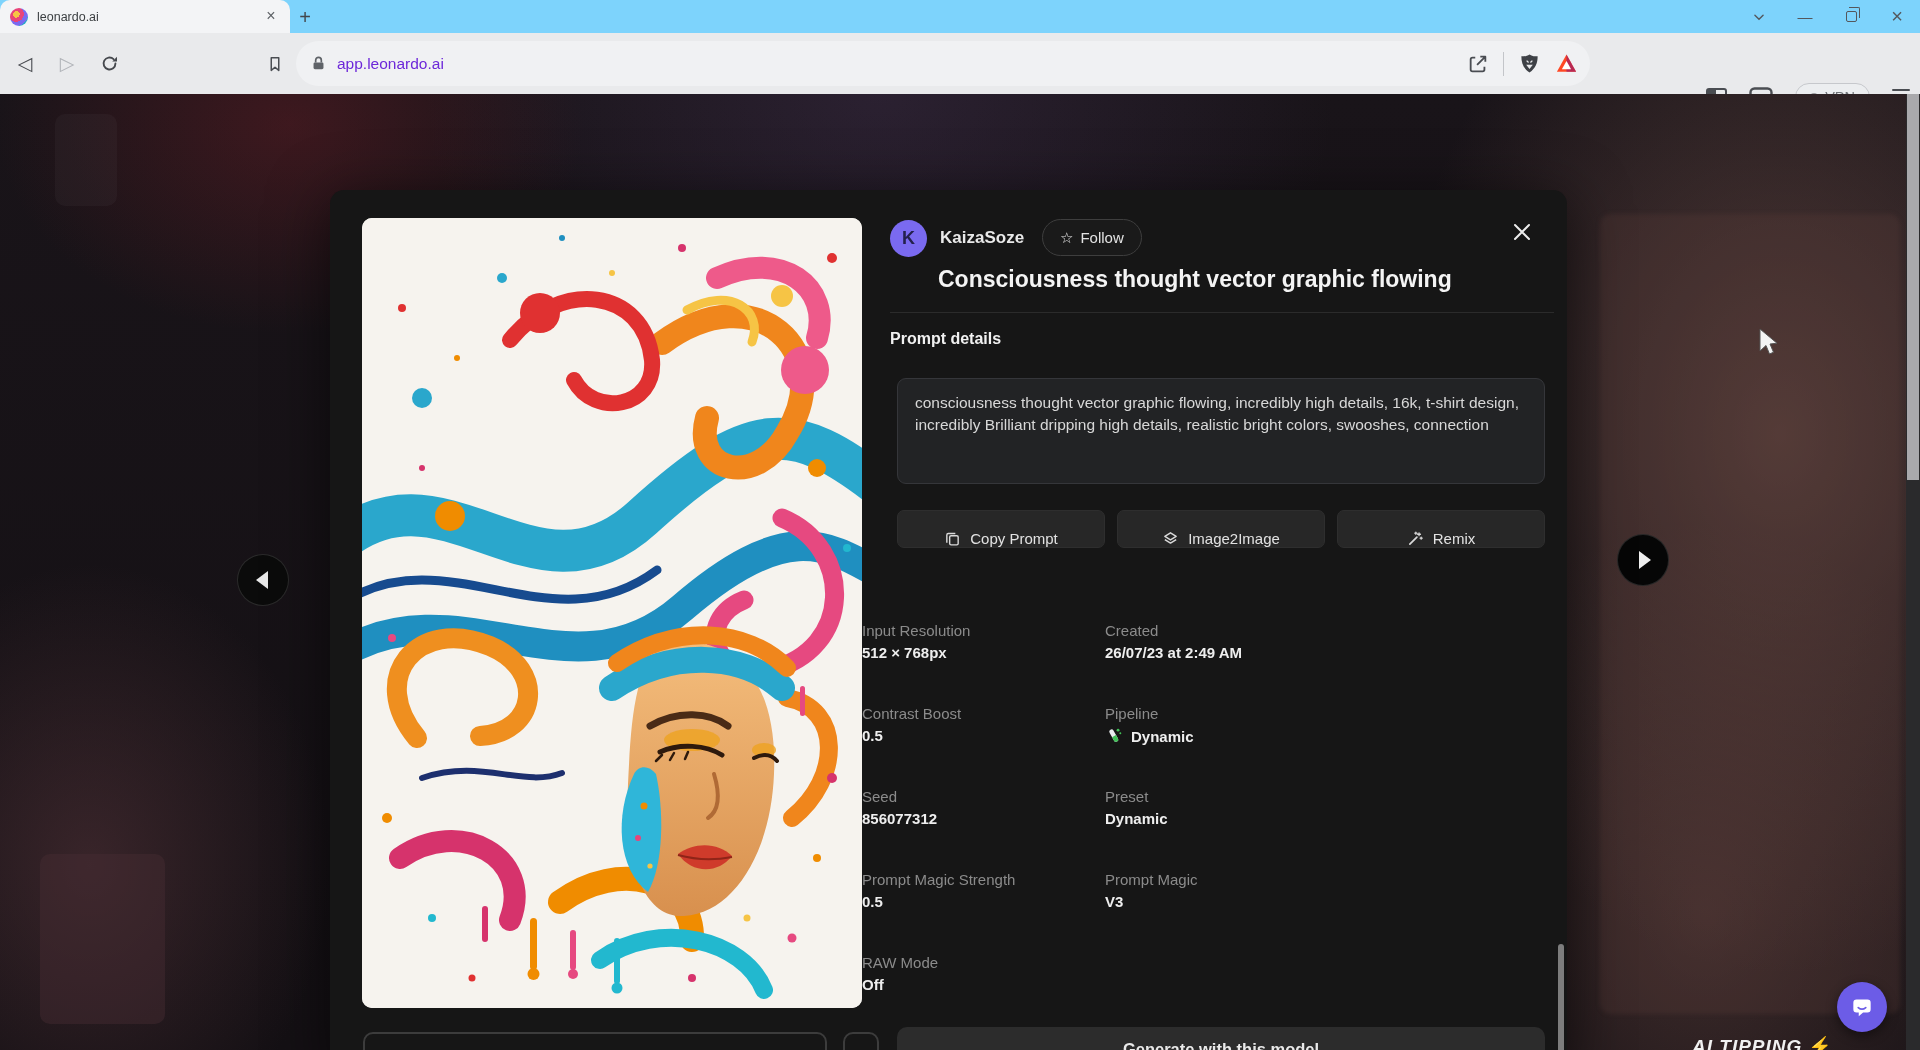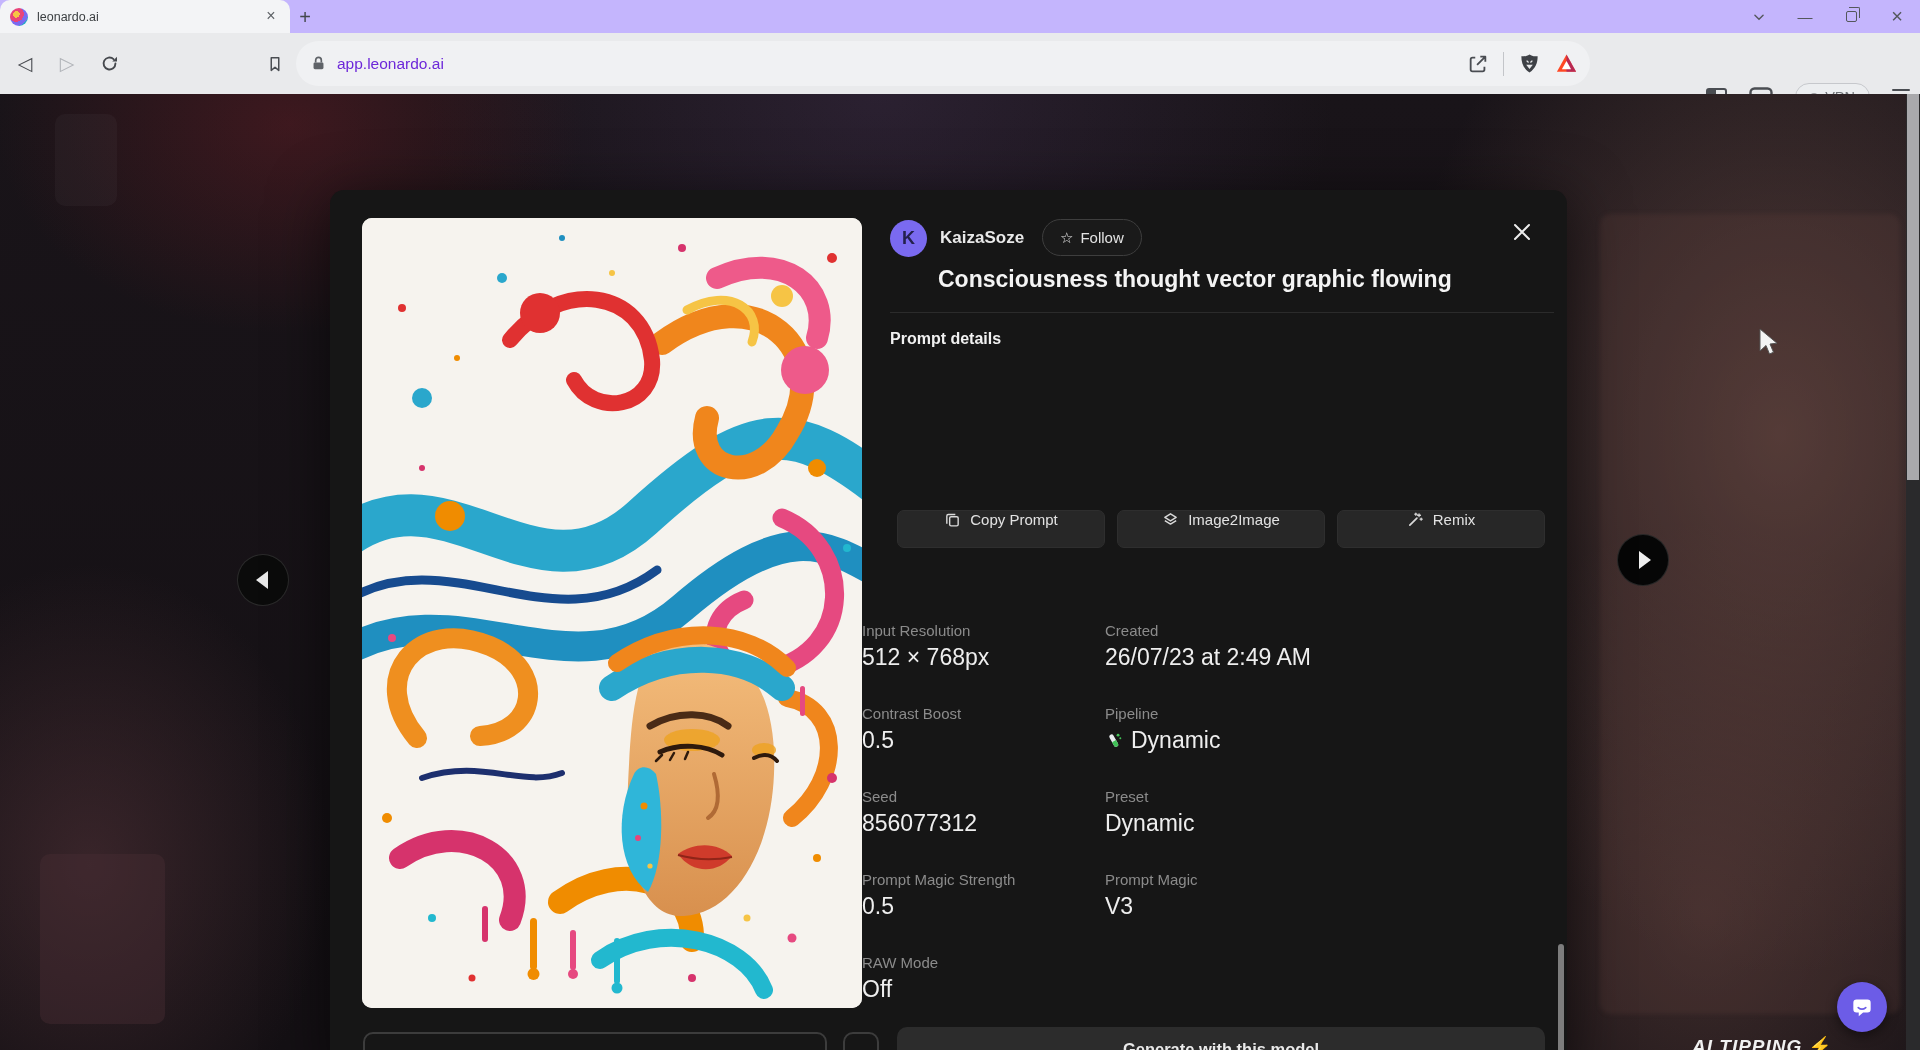--- a/index.html
+++ b/index.html
@@ -1,21 +1,21 @@
 <!DOCTYPE html>
 <html><head>
 <meta charset="utf-8">
 <style>
   * { margin:0; padding:0; box-sizing:border-box; }
   html,body { width:1920px; height:1050px; overflow:hidden; background:#111;
               font-family:"Liberation Sans", sans-serif; }
   #screen { position:relative; width:1920px; height:1050px; overflow:hidden; }
 
   
-  .tabbar { position:absolute; left:0; top:0; width:1920px; height:47px; background:#c4b5fd; }
+  .tabbar { position:absolute; left:0; top:0; width:1920px; height:47px; background:#7dd3fc; }
   .tab { position:absolute; left:0; top:0; width:290px; height:33px; background:#f3f4f6;
          border-radius:10px 10px 0 0; display:flex; align-items:center; padding:0 10px; }
   .favicon { width:18px; height:18px; border-radius:50%;
              background:radial-gradient(circle at 35% 35%, #f6c445 0 20%, #e8447a 20% 45%, #7a6af0 45% 70%, #2aa7cc 70%); }
   .tab-title { margin-left:9px; font-size:12.5px; color:#3c4043; flex:1; }
   .tab-close { font-size:16px; color:#5f6368; width:18px; height:18px; line-height:16px; text-align:center; border-radius:50%; cursor:default; }
   .newtab { position:absolute; left:292px; top:4px; width:26px; height:26px; font-size:20px; color:#43474c;
             display:flex; align-items:center; justify-content:center; }
   .wincontrols { position:absolute; right:0; top:0; height:33px; display:flex; align-items:center; }
   .winbtn { width:46px; height:33px; display:flex; align-items:center; justify-content:center; color:#54575c; font-size:15px; }
@@ -74,25 +74,25 @@
   .modal-close { position:absolute; left:1178px; top:28px; width:28px; height:28px; color:#ececec;
                  display:flex; align-items:center; justify-content:center; }
   .modal-title { position:absolute; left:560px; top:76px; width:660px; font-size:23px; font-weight:700; color:#f4f4f4;margin-left:48px; }
   .hdivider { position:absolute; left:560px; top:122px; width:664px; height:1px; background:#2b2b2b; }
   .prompt-label { position:absolute; left:560px; top:140px; font-size:16px; font-weight:700; color:#f0f0f0; }
   .prompt-box { position:absolute; left:567px; top:188px; width:648px; height:106px; background:#222325;
                 border:1px solid #35363a; border-radius:9px; padding:13px 17px;
                 font-size:15.5px; line-height:1.42; color:#d8d8d8; }
   .actions { position:absolute; left:567px; top:320px; width:648px; height:38px; display:flex; gap:12px; }
   .action-btn { flex:1; background:#272727; border:1px solid #2e2e2e; border-radius:7px; color:#e2e2e2;
-                font-size:15px; display:flex; align-items:flex-start; justify-content:center; gap:9px; }
+                font-size:15px; display:flex; align-items:flex-end; justify-content:center; gap:9px; }
   .meta-grid { position:absolute; left:532px; top:432px; width:660px; display:grid;
                grid-template-columns:243px 407px; grid-auto-rows:83px; }
   .meta-label { font-size:15px; color:#8b8b8b; }
-  .meta-value { margin-top:5px; font-size:23px; font-weight:400; color:#eeeeee; display:flex; align-items:center; gap:8px; }
+  .meta-value { margin-top:5px; font-size:15px; font-weight:700; color:#eeeeee; display:flex; align-items:center; gap:8px; }
   .generate-btn { position:absolute; left:567px; top:837px; width:648px; height:48px; background:#2c2c2c;
                   border-radius:10px; color:#e9e9e9; font-size:16.5px; font-weight:600;
                   display:flex; align-items:flex-start; justify-content:center; padding-top:13px; }
   .partial-bar { position:absolute; left:33px; top:842px; width:464px; height:40px; background:#161616;
                  border:2px solid #3c3c3c; border-radius:10px; }
   .partial-square { position:absolute; left:513px; top:842px; width:36px; height:40px; background:#161616;
                     border:2px solid #3c3c3c; border-radius:10px; }
   .modal-scrollbar { position:absolute; left:1228px; top:754px; width:6px; height:132px; background:#7d7d7d; border-radius:3px; }
 
   
@@ -298,20 +298,21 @@
       </div>
       <div class="modal-close">
         <svg width="20" height="20" viewBox="0 0 20 20">
             <path d="M3 3 L17 17 M17 3 L3 17" stroke="#ececec" stroke-width="2" stroke-linecap="round"></path>
           </svg>
       </div>
 
       <div class="modal-title">Consciousness thought vector graphic flowing</div>
       <div class="hdivider"></div>
       <div class="prompt-label">Prompt details</div>
+      <div class="prompt-box">consciousness thought vector graphic flowing, incredibly high details, 16k, t-shirt design, incredibly Brilliant dripping high details, realistic bright colors, swooshes, connection</div>
 
       <div class="actions">
         <div class="action-btn">
           <svg width="17" height="17" viewBox="0 0 24 24">
               <rect x="8" y="8" width="12" height="13" rx="2" fill="none" stroke="#d9d9d9" stroke-width="2"></rect>
               <path d="M16 5 H6 a2 2 0 0 0 -2 2 v11" fill="none" stroke="#d9d9d9" stroke-width="2"></path>
             </svg>
           <span>Copy Prompt</span>
         </div>
         <div class="action-btn">

